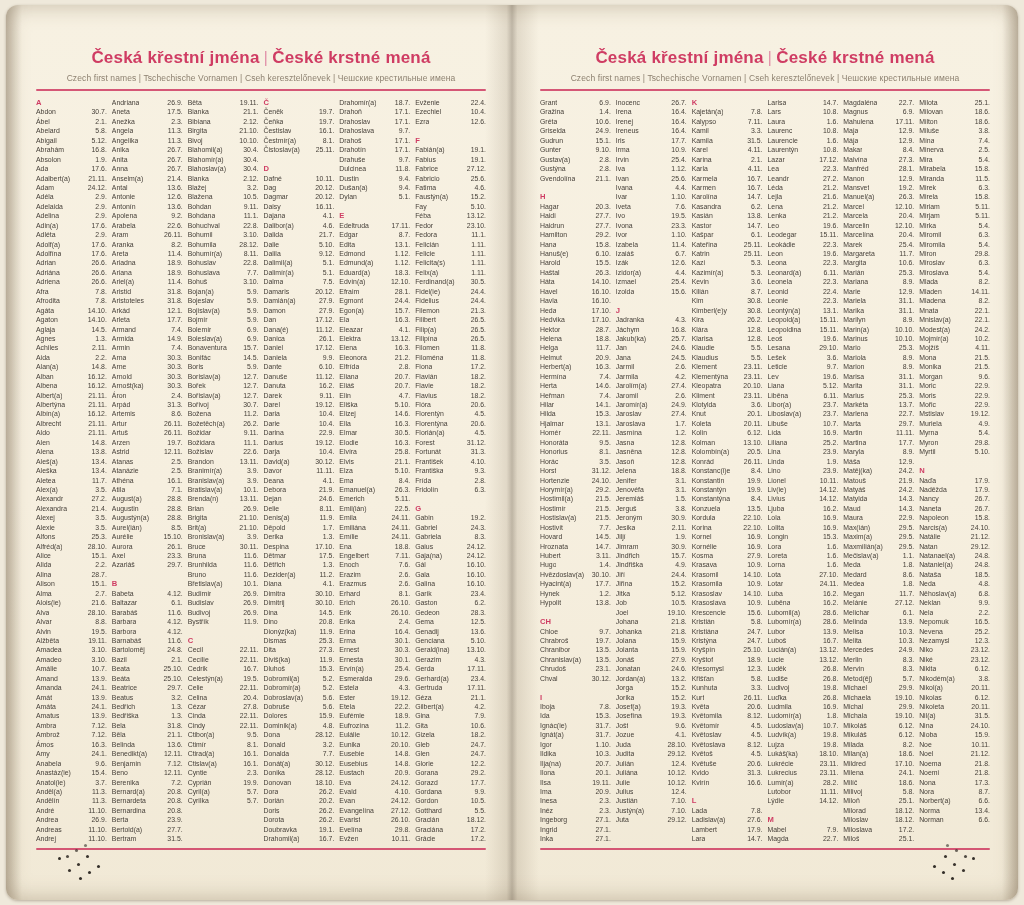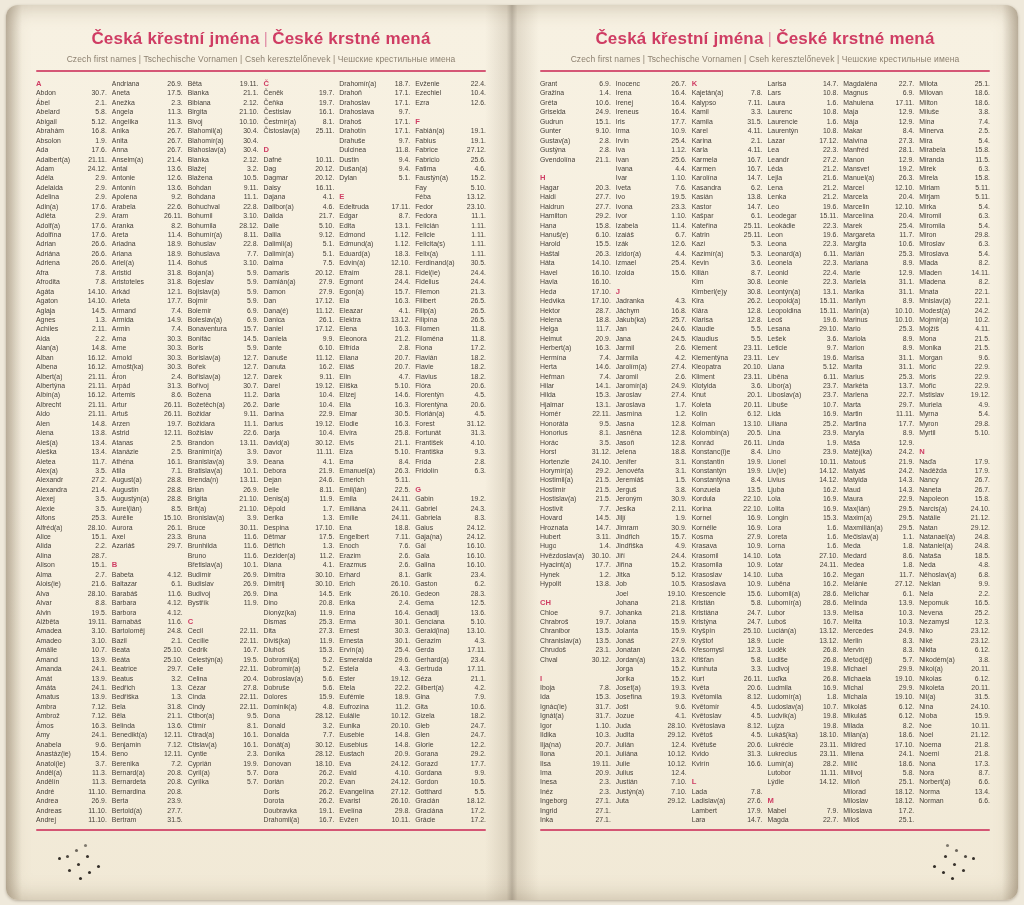--- a/index.html
+++ b/index.html
@@ -22,21 +22,21 @@
     box-shadow:inset 0 0 22px rgba(115,95,65,.38), 0 1px 3px rgba(80,60,40,.35);
   }
   .gutter{
     position:absolute;left:50%;top:0;bottom:0;width:54px;transform:translateX(-50%);
     background:linear-gradient(90deg,rgba(95,75,50,0) 0%,rgba(95,75,50,.14) 40%,rgba(60,45,28,.30) 50%,rgba(95,75,50,.14) 60%,rgba(95,75,50,0) 100%);
     border-radius:0;
   }
   .edgeL,.edgeR{position:absolute;top:0;bottom:0;width:16px;}
   .edgeL{left:0;background:linear-gradient(90deg,rgba(90,70,45,.28),rgba(90,70,45,0));border-radius:12px 0 0 12px;}
   .edgeR{right:0;background:linear-gradient(270deg,rgba(90,70,45,.28),rgba(90,70,45,0));border-radius:0 12px 12px 0;}
-  .page{position:absolute;top:0;bottom:0;width:474px;padding:24px 12px 0 12px;}
+  .page{position:absolute;top:0;bottom:0;width:474px;padding:43px 12px 0 12px;}
   .page.left{left:18px;}
   .page.right{right:16px;}
   .page-header{text-align:center;}
   .page-title{
     font-size:17px;font-weight:bold;color:var(--accent);
     letter-spacing:.2px;white-space:nowrap;
   }
   .page-title .sep{color:#e295ab;font-weight:normal;padding:0 4px;}
   .page-subtitle{
     margin-top:5px;font-size:8.5px;color:var(--subtitle);letter-spacing:.1px;white-space:nowrap;

